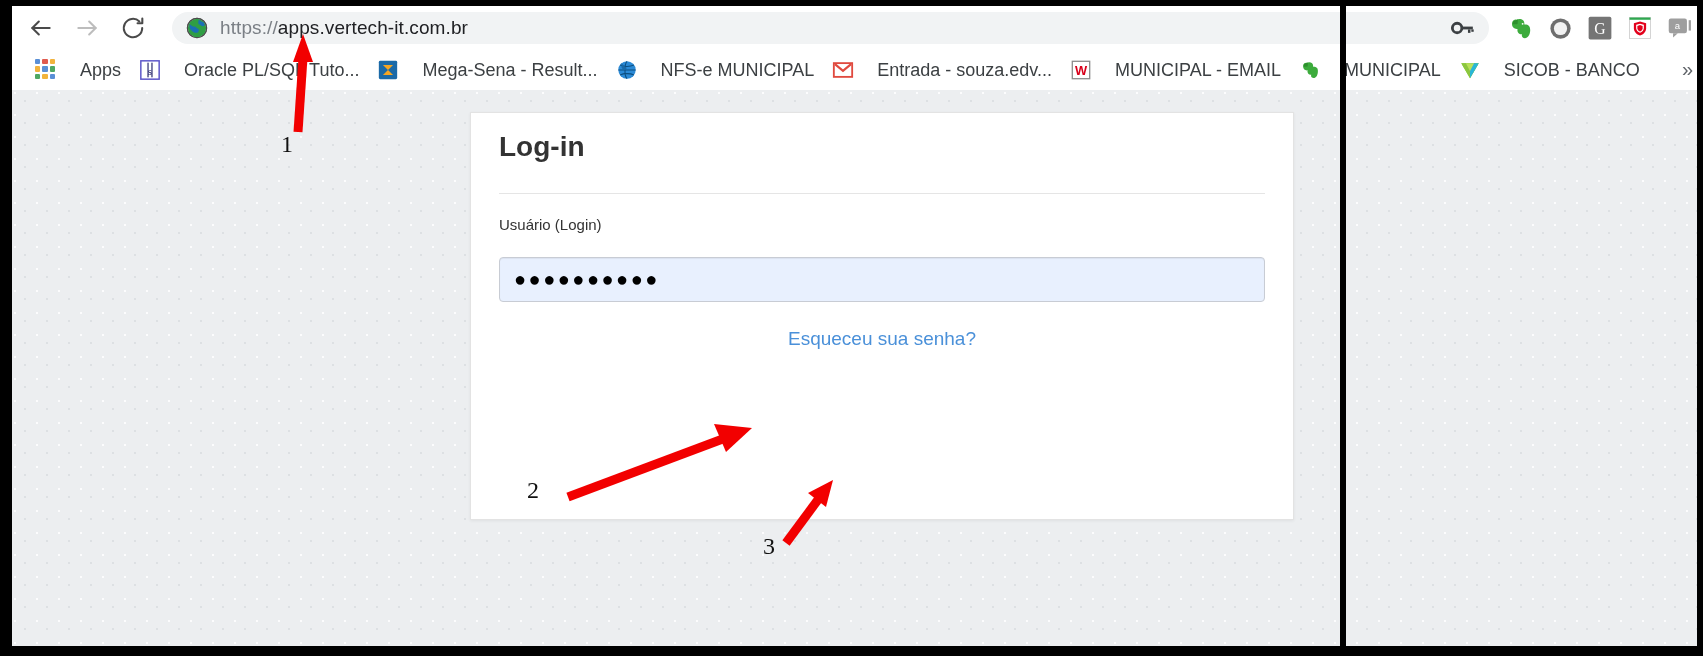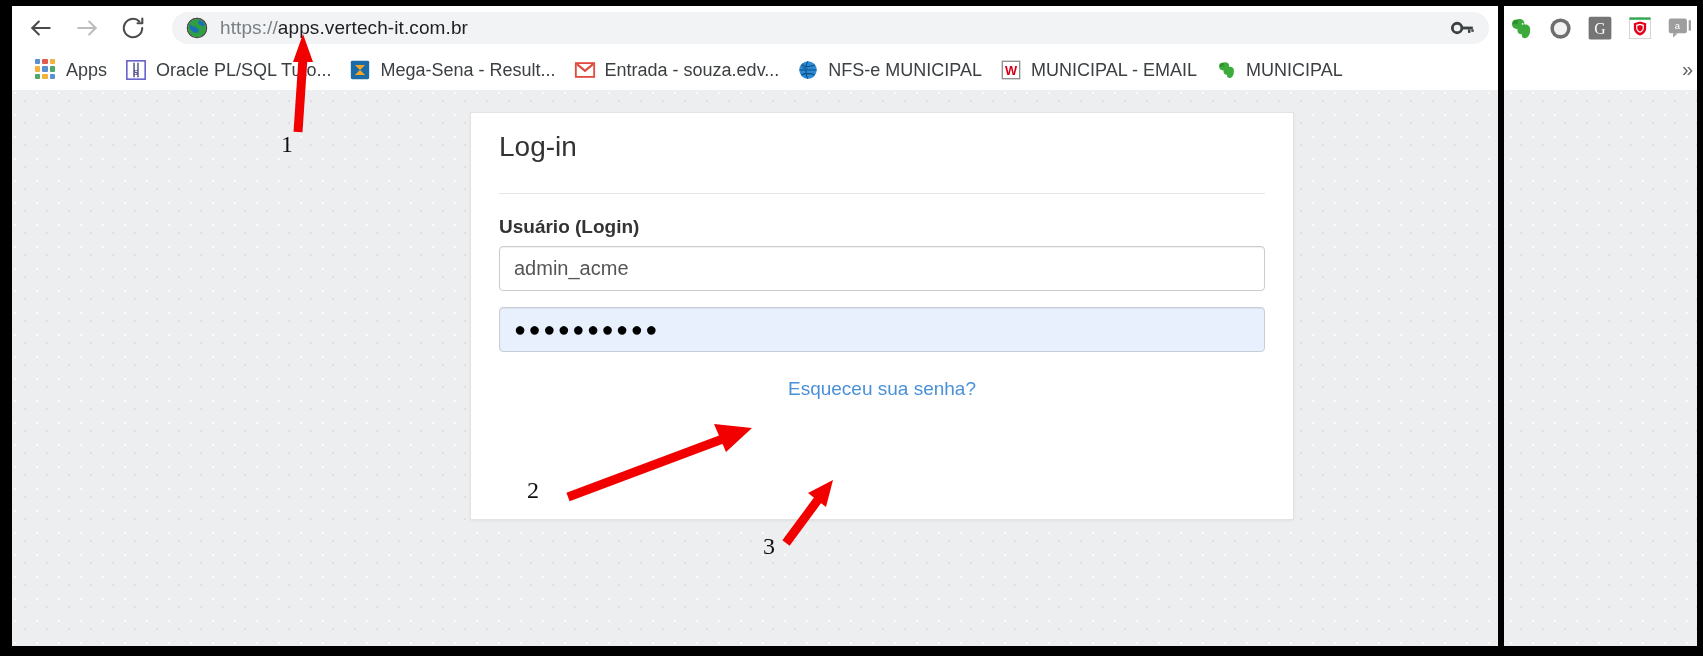--- a/index.html
+++ b/index.html
@@ -2,21 +2,21 @@
 <html><head>
 <meta charset="utf-8">
 <style>
   * { margin:0; padding:0; box-sizing:border-box; }
   html, body {
     width:1703px; height:656px;
     font-family:"Liberation Sans", sans-serif;
     background:#000;
     overflow:hidden;
   }
-  #screen { position:relative; width:1504px; height:656px; background:#000; }
+  #screen { position:relative; width:1346px; height:656px; background:#000; }
 
   
   .frame-left   { position:absolute; left:0;   top:0;   width:12px;  height:656px; background:#000; z-index:40; }
   .frame-bottom { position:absolute; left:0;   bottom:0;width:1703px;height:10px;  background:#000; z-index:40; }
   .frame-right  { position:absolute; right:0;  top:0;   width:6px;   height:656px; background:#000; z-index:40; }
   .frame-top    { position:absolute; left:0;   top:0;   width:1703px;height:6px;   background:#000; z-index:40; }
 
   
   .toolbar {
     position:absolute; left:12px; top:6px; width:1685px; height:44px;
@@ -51,21 +51,21 @@
   .bookmarks {
     position:absolute; left:12px; top:50px; width:1685px; height:40px;
     background:#ffffff; display:flex; align-items:center;
     padding-left:14px; overflow:hidden;
   }
   .bm {
     display:flex; align-items:center; height:28px;
     padding:0 9px; white-space:nowrap; flex:none;
   }
   .bm-ic { width:22px; height:22px; flex:none; margin-right:9px; display:block; }
-  .bm-label { font-size:18px; color:#3c4043; }
+  .bm-label { font-size:18px; color:#3c4043;margin-left:14px; }
   .bm-overflow {
     position:absolute; right:4px; top:8px; font-size:20px; color:#5f6368;
   }
 
   
   .apps-grid { width:20px; height:20px; display:grid; grid-template-columns:repeat(3,1fr);
                grid-template-rows:repeat(3,1fr); gap:2px; }
   .apps-grid i { display:block; border-radius:1px; }
 
   
@@ -82,27 +82,27 @@
   
   .card {
     position:absolute; left:458px; top:22px; width:824px; height:408px;
     background:#ffffff; border:1px solid #e3e3e3;
     box-shadow:0 1px 3px rgba(0,0,0,.06);
   }
   .card-head {
     padding:20px 28px 0 28px; height:62px;
   }
   .card-title {
-    font-size:28px; color:#333; font-weight:400; line-height:1;
+    font-size:28px; color:#333; font-weight:700; line-height:1;
   }
   .card-rule { margin:18px 28px 0 28px; border-top:1px solid #e5e5e5; }
   .card-body { padding:22px 28px 0 28px; }
 
   .field-label {
-    font-size:19px; font-weight:bold; color:#333; margin-bottom:8px; display:block;
+    font-size:15px; font-weight:normal; color:#333; margin-bottom:8px; display:block;
   }
   .text-input {
     width:100%; height:45px; border:1px solid #ccc; border-radius:4px;
     font-size:20px; color:#555; padding:0 14px; outline:none;
     font-family:"Liberation Sans", sans-serif; background:#fff;
     box-shadow:inset 0 1px 1px rgba(0,0,0,.06);
   }
   .pw-input {
     background:#e8f0fe; color:#000; letter-spacing:2.5px;
     border:1px solid #c8ccd4;
@@ -254,68 +254,76 @@
     <div class="bm">
       <svg class="bm-ic" viewBox="0 0 24 24">
         <rect x="2" y="2" width="20" height="20" rx="1.5" fill="#1b6aa8"></rect>
         <path d="M6.5 6.5h11l-5.5 5.5 5.5 5.5h-11l5.5-5.5z" fill="#f5a623"></path>
       </svg>
       <span class="bm-label">Mega-Sena - Result...</span>
     </div>
 
     <div class="bm">
       <svg class="bm-ic" viewBox="0 0 24 24">
-        <rect x="2" y="4.5" width="20" height="15" fill="#ffffff" stroke="#e04a3f" stroke-width="2"></rect>
-        <path d="M3.2 5.6L12 13l8.8-7.4" fill="none" stroke="#e04a3f" stroke-width="2.4"></path>
-      </svg>
-      <span class="bm-label">Entrada - souza.edv...</span>
-    </div>
-
-    <div class="bm">
-      <svg class="bm-ic" viewBox="0 0 24 24">
         <circle cx="12" cy="12" r="9.5" fill="#2b8ad6"></circle>
         <path d="M12 2.5c-3 3-3 16 0 19M2.6 12h18.8M4.4 6.6c4 2 11.2 2 15.2 0M4.4 17.4c4-2 11.2-2 15.2 0" fill="none" stroke="#0d4f80" stroke-width="1.2"></path>
         <path d="M6 4c1.5 2 2 4 4 4.5S12 11 10 12s-3-1-4-3z" fill="#1a6aa8"></path>
       </svg>
       <span class="bm-label">NFS-e MUNICIPAL</span>
     </div>
 
     <div class="bm">
       <svg class="bm-ic" viewBox="0 0 24 24">
+        <rect x="2" y="4.5" width="20" height="15" fill="#ffffff" stroke="#e04a3f" stroke-width="2"></rect>
+        <path d="M3.2 5.6L12 13l8.8-7.4" fill="none" stroke="#e04a3f" stroke-width="2.4"></path>
+      </svg>
+      <span class="bm-label">Entrada - souza.edv...</span>
+    </div>
+
+    <div class="bm">
+      <svg class="bm-ic" viewBox="0 0 24 24">
         <rect x="2.5" y="2.5" width="19" height="19" fill="#ffffff" stroke="#8a8a8a" stroke-width="1.4"></rect>
         <text x="12" y="17.5" font-size="14" font-weight="bold" font-family="Liberation Sans, sans-serif" fill="#d9001b" text-anchor="middle">W</text>
       </svg>
       <span class="bm-label">MUNICIPAL - EMAIL</span>
     </div>
 
     <div class="bm">
       <svg class="bm-ic" viewBox="0 0 32 32">
         <path d="M11 5.5c2.8-1.4 6.2-1.1 8 .6 1.3 1.2 1.6 3 1.6 5.1 2.2-.2 4.2.3 5.4 1.7 1.6 1.8 1.7 4.6 1.3 7.3-.4 2.7-1.6 5.3-3.6 6.6-1.7 1.1-4 1-5.3-.4-.9-1-1.1-2.4-.6-3.6-1.7.3-3.3-.3-4.3-1.5-1.1-1.3-1.4-3.1-1-4.8-2 .3-3.9-.3-5-1.6C5.9 13 5.6 10.4 6.3 8.4 7 6.6 9 5 11 5.5z" fill="#3cab3c"></path>
         <path d="M7.2 7.6l4.6-2.1c.6-.3 1.2.2 1.1.8l-.3 3.8c0 .5-.4.8-.9.8l-4.2.2c-.7 0-1-.8-.6-1.3z" fill="#2d8f2d"></path>
       </svg>
       <span class="bm-label">MUNICIPAL</span>
     </div>
 
+    <div class="bm">
+      <svg class="bm-ic" viewBox="0 0 24 24">
+        <path d="M2.5 4.5h19L12 21z" fill="#7ed321"></path>
+        <path d="M2.5 4.5h19L12 21z" fill="#8cc63f"></path>
+        <path d="M12 4.5h9.5L12 21z" fill="#29b6d8"></path>
+        <path d="M7.5 4.5h9L12 13z" fill="#b9e05a"></path>
+      </svg>
+      <span class="bm-label">SICOB - BANCO</span>
+    </div>
 
     <span class="bm-overflow">»</span>
   </div>
 
   <div class="viewport">
 
     <div class="card">
 
       <div class="card-head">
         <div class="card-title">Log-in</div>
       </div>
       <div class="card-rule"></div>
 
       <div class="card-body">
 
         <label class="field-label">Usuário (Login)</label>
-        <input class="text-input" type="text" value="admin_acme" placeholder="Usuário" style="">
 
         <div class="gap"></div>
 
         <input class="text-input pw-input" type="text" value="●●●●●●●●●●" style="">
 
 
         <div class="forgot-wrap">
           <a class="forgot-link" href="#">Esqueceu sua senha?</a>
         </div>
 

